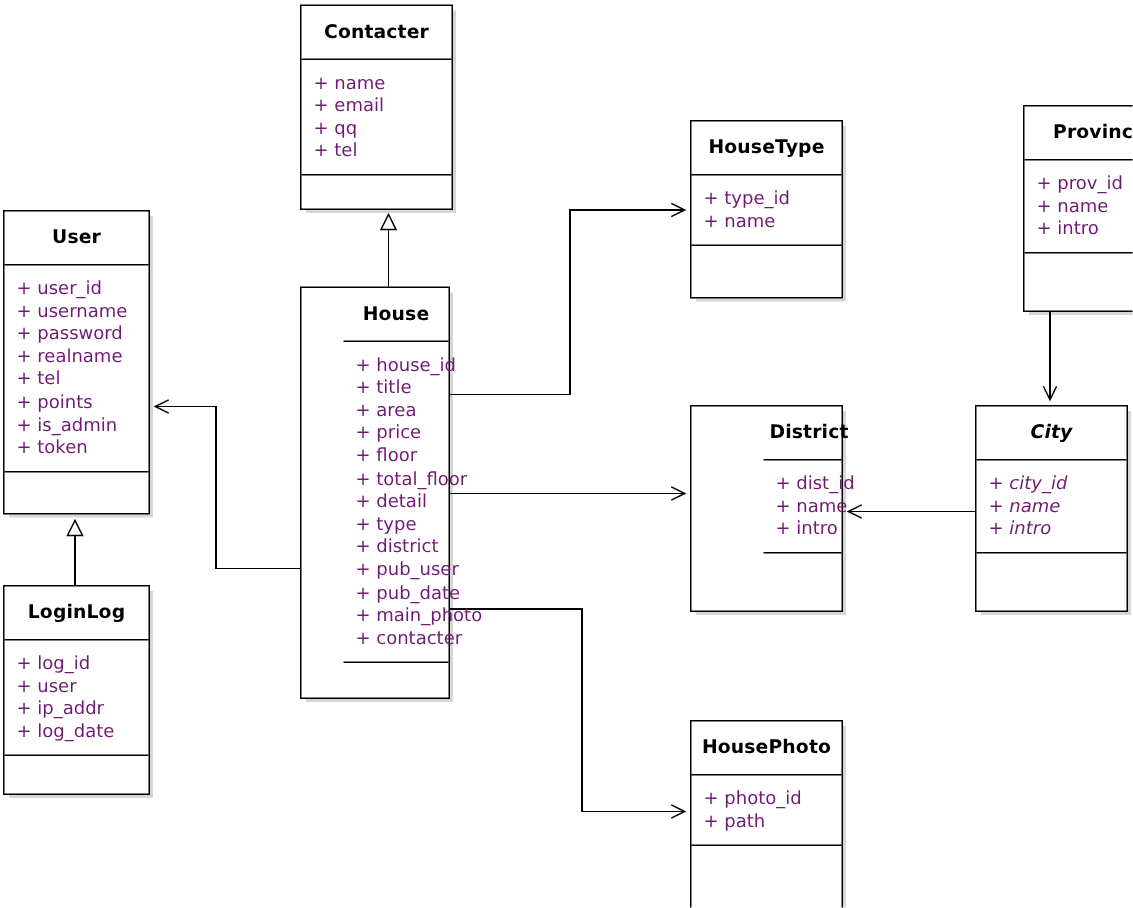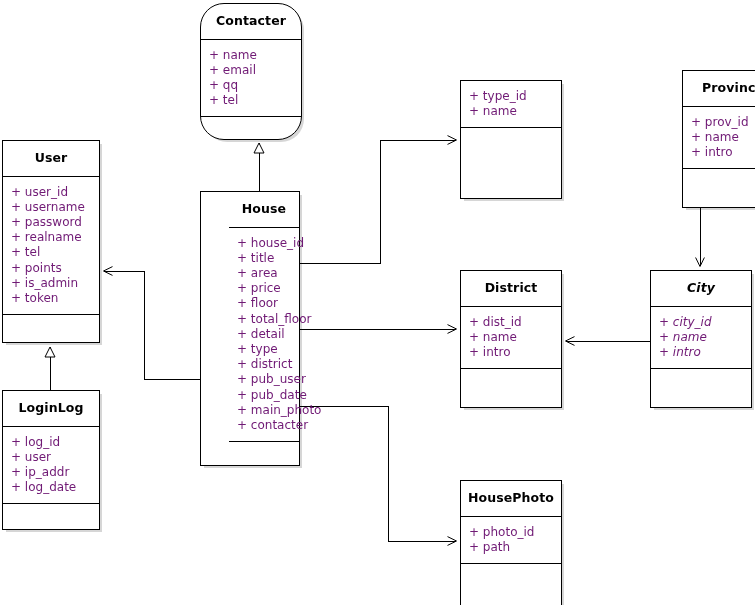--- a/index.html
+++ b/index.html
@@ -90,32 +90,33 @@
       <path d="M 300,329 L 456,329" marker-end="url(#openArrow)"></path>
 
       <path d="M 300,406 L 388,406 L 388,541 L 456,541" marker-end="url(#openArrow)"></path>
 
       <path d="M 650,341 L 566,341" marker-end="url(#openArrow)"></path>
 
       <path d="M 700,208 L 700,266" marker-end="url(#openArrow)"></path>
     </g>
   </svg>
 
-  <div class="uml-class" style="left:200px; top:3px; width:102px; height:137px;border-radius:24px;">
+  <div class="uml-class" style="left:200px; top:3px; width:102px; height:137px;">
     <div class="uml-title">Contacter</div>
     <div class="uml-attrs">
       <div class="uml-attr">+ name</div>
       <div class="uml-attr">+ email</div>
       <div class="uml-attr">+ qq</div>
       <div class="uml-attr">+ tel</div>
     </div>
     <div class="uml-ops"></div>
   </div>
 
   <div class="uml-class" style="left:460px; top:80px; width:102px; height:119px;">
+    <div class="uml-title">HouseType</div>
     <div class="uml-attrs">
       <div class="uml-attr">+ type_id</div>
       <div class="uml-attr">+ name</div>
     </div>
     <div class="uml-ops"></div>
   </div>
 
   <div class="uml-class" style="left:650px; top:70px; width:102px; height:138px;margin-left:32px;">
     <div class="uml-title">Province</div>
     <div class="uml-attrs">
@@ -154,21 +155,21 @@
       <div class="uml-attr">+ type</div>
       <div class="uml-attr">+ district</div>
       <div class="uml-attr">+ pub_user</div>
       <div class="uml-attr">+ pub_date</div>
       <div class="uml-attr">+ main_photo</div>
       <div class="uml-attr">+ contacter</div>
     </div>
     <div class="uml-ops"></div>
   </div>
 
-  <div class="uml-class" style="left:460px; top:270px; width:102px; height:138px;">
+  <div class="uml-class" style="left:460px; top:270px; width:102px; height:138px;padding-left:48px;">
     <div class="uml-title">District</div>
     <div class="uml-attrs">
       <div class="uml-attr">+ dist_id</div>
       <div class="uml-attr">+ name</div>
       <div class="uml-attr">+ intro</div>
     </div>
     <div class="uml-ops"></div>
   </div>
 
   <div class="uml-class" style="left:650px; top:270px; width:102px; height:138px;font-style:italic;">

